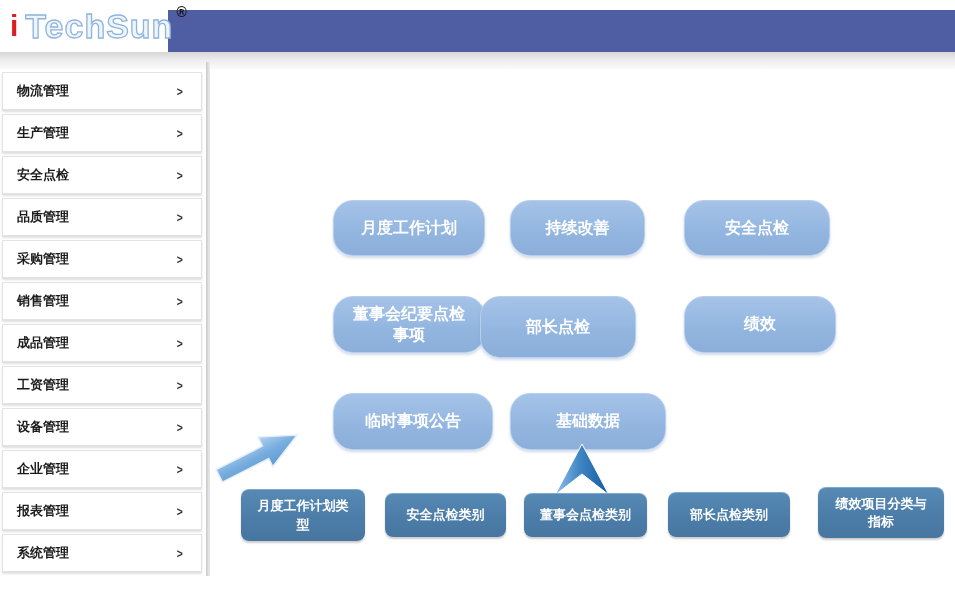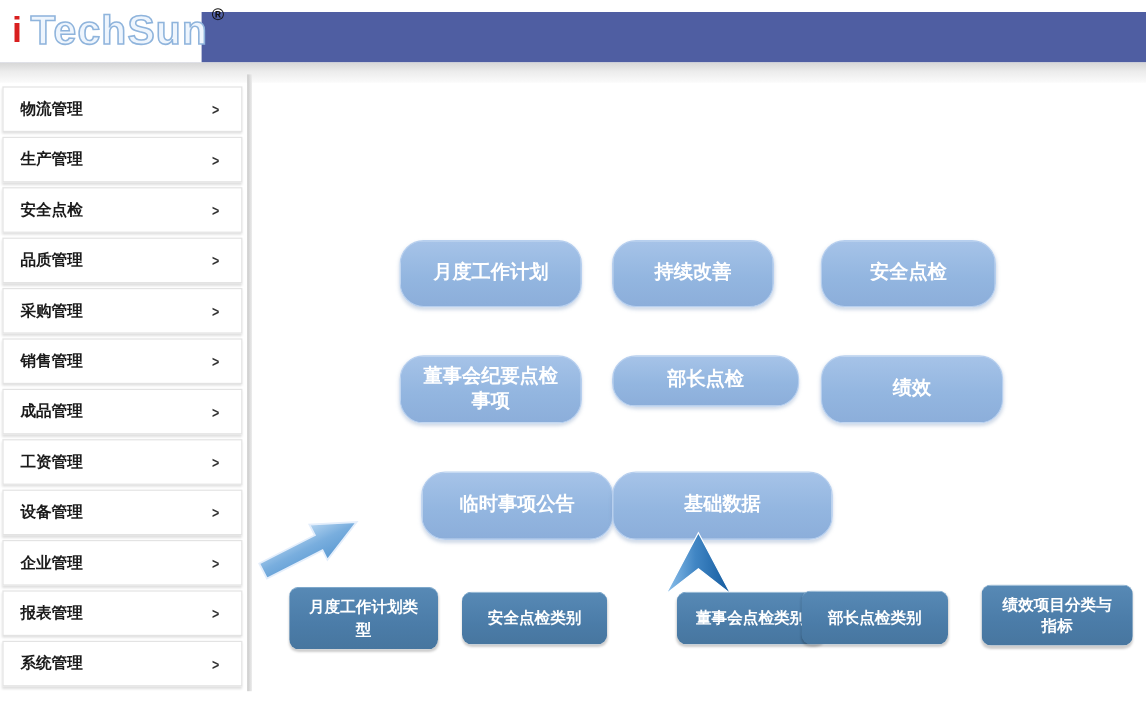--- a/index.html
+++ b/index.html
@@ -42,28 +42,28 @@
     font-size: 13px; line-height: 1.4; text-align: center; display: flex; align-items: center;
     justify-content: center; padding: 2px 12px; cursor: pointer;
     background: linear-gradient(180deg, #5789b5 0%, #4b7ca8 60%, #47769f 100%);
     border-top: 1px solid #7ea8cb; box-shadow: 0 2px 2px rgba(0,0,0,0.2); z-index: 3; }
 
   
   #btn-monthly  { left: 333px; top: 200px; width: 152px; height: 56px; }
   #btn-improve  { left: 510px; top: 200px; width: 135px; height: 56px; }
   #btn-safety   { left: 684px; top: 200px; width: 146px; height: 56px; }
   #btn-board    { left: 333px; top: 296px; width: 152px; height: 57px; text-align: center; }
-  #btn-minister { left: 510px; top: 296px; width: 156px; height: 43px; }
+  #btn-minister { left: 480px; top: 296px; width: 156px; height: 62px; }
   #btn-perf     { left: 684px; top: 296px; width: 152px; height: 57px; }
-  #btn-temp     { left: 351px; top: 393px; width: 160px; height: 57px; }
-  #btn-base     { left: 510px; top: 393px; width: 184px; height: 57px; }
+  #btn-temp     { left: 333px; top: 393px; width: 160px; height: 57px; }
+  #btn-base     { left: 510px; top: 393px; width: 156px; height: 57px; }
 
   #cat-monthly  { left: 241px; top: 489px; width: 124px; height: 52px; }
   #cat-safety   { left: 385px; top: 493px; width: 121px; height: 44px; }
-  #cat-board    { left: 524px; top: 493px; width: 123px; height: 44px; margin-left: 40px; }
+  #cat-board    { left: 524px; top: 493px; width: 123px; height: 44px; }
   #cat-minister { left: 668px; top: 492px; width: 122px; height: 45px; }
   #cat-perf     { left: 818px; top: 487px; width: 126px; height: 51px; }
 
   .arrow-diagonal { position: absolute; left: 208px; top: 419px; z-index: 3; }
   .arrow-chevron  { position: absolute; left: 551px; top: 441px; z-index: 3; }
 </style>
 </head>
 <body>
 
 <div class="stage">

